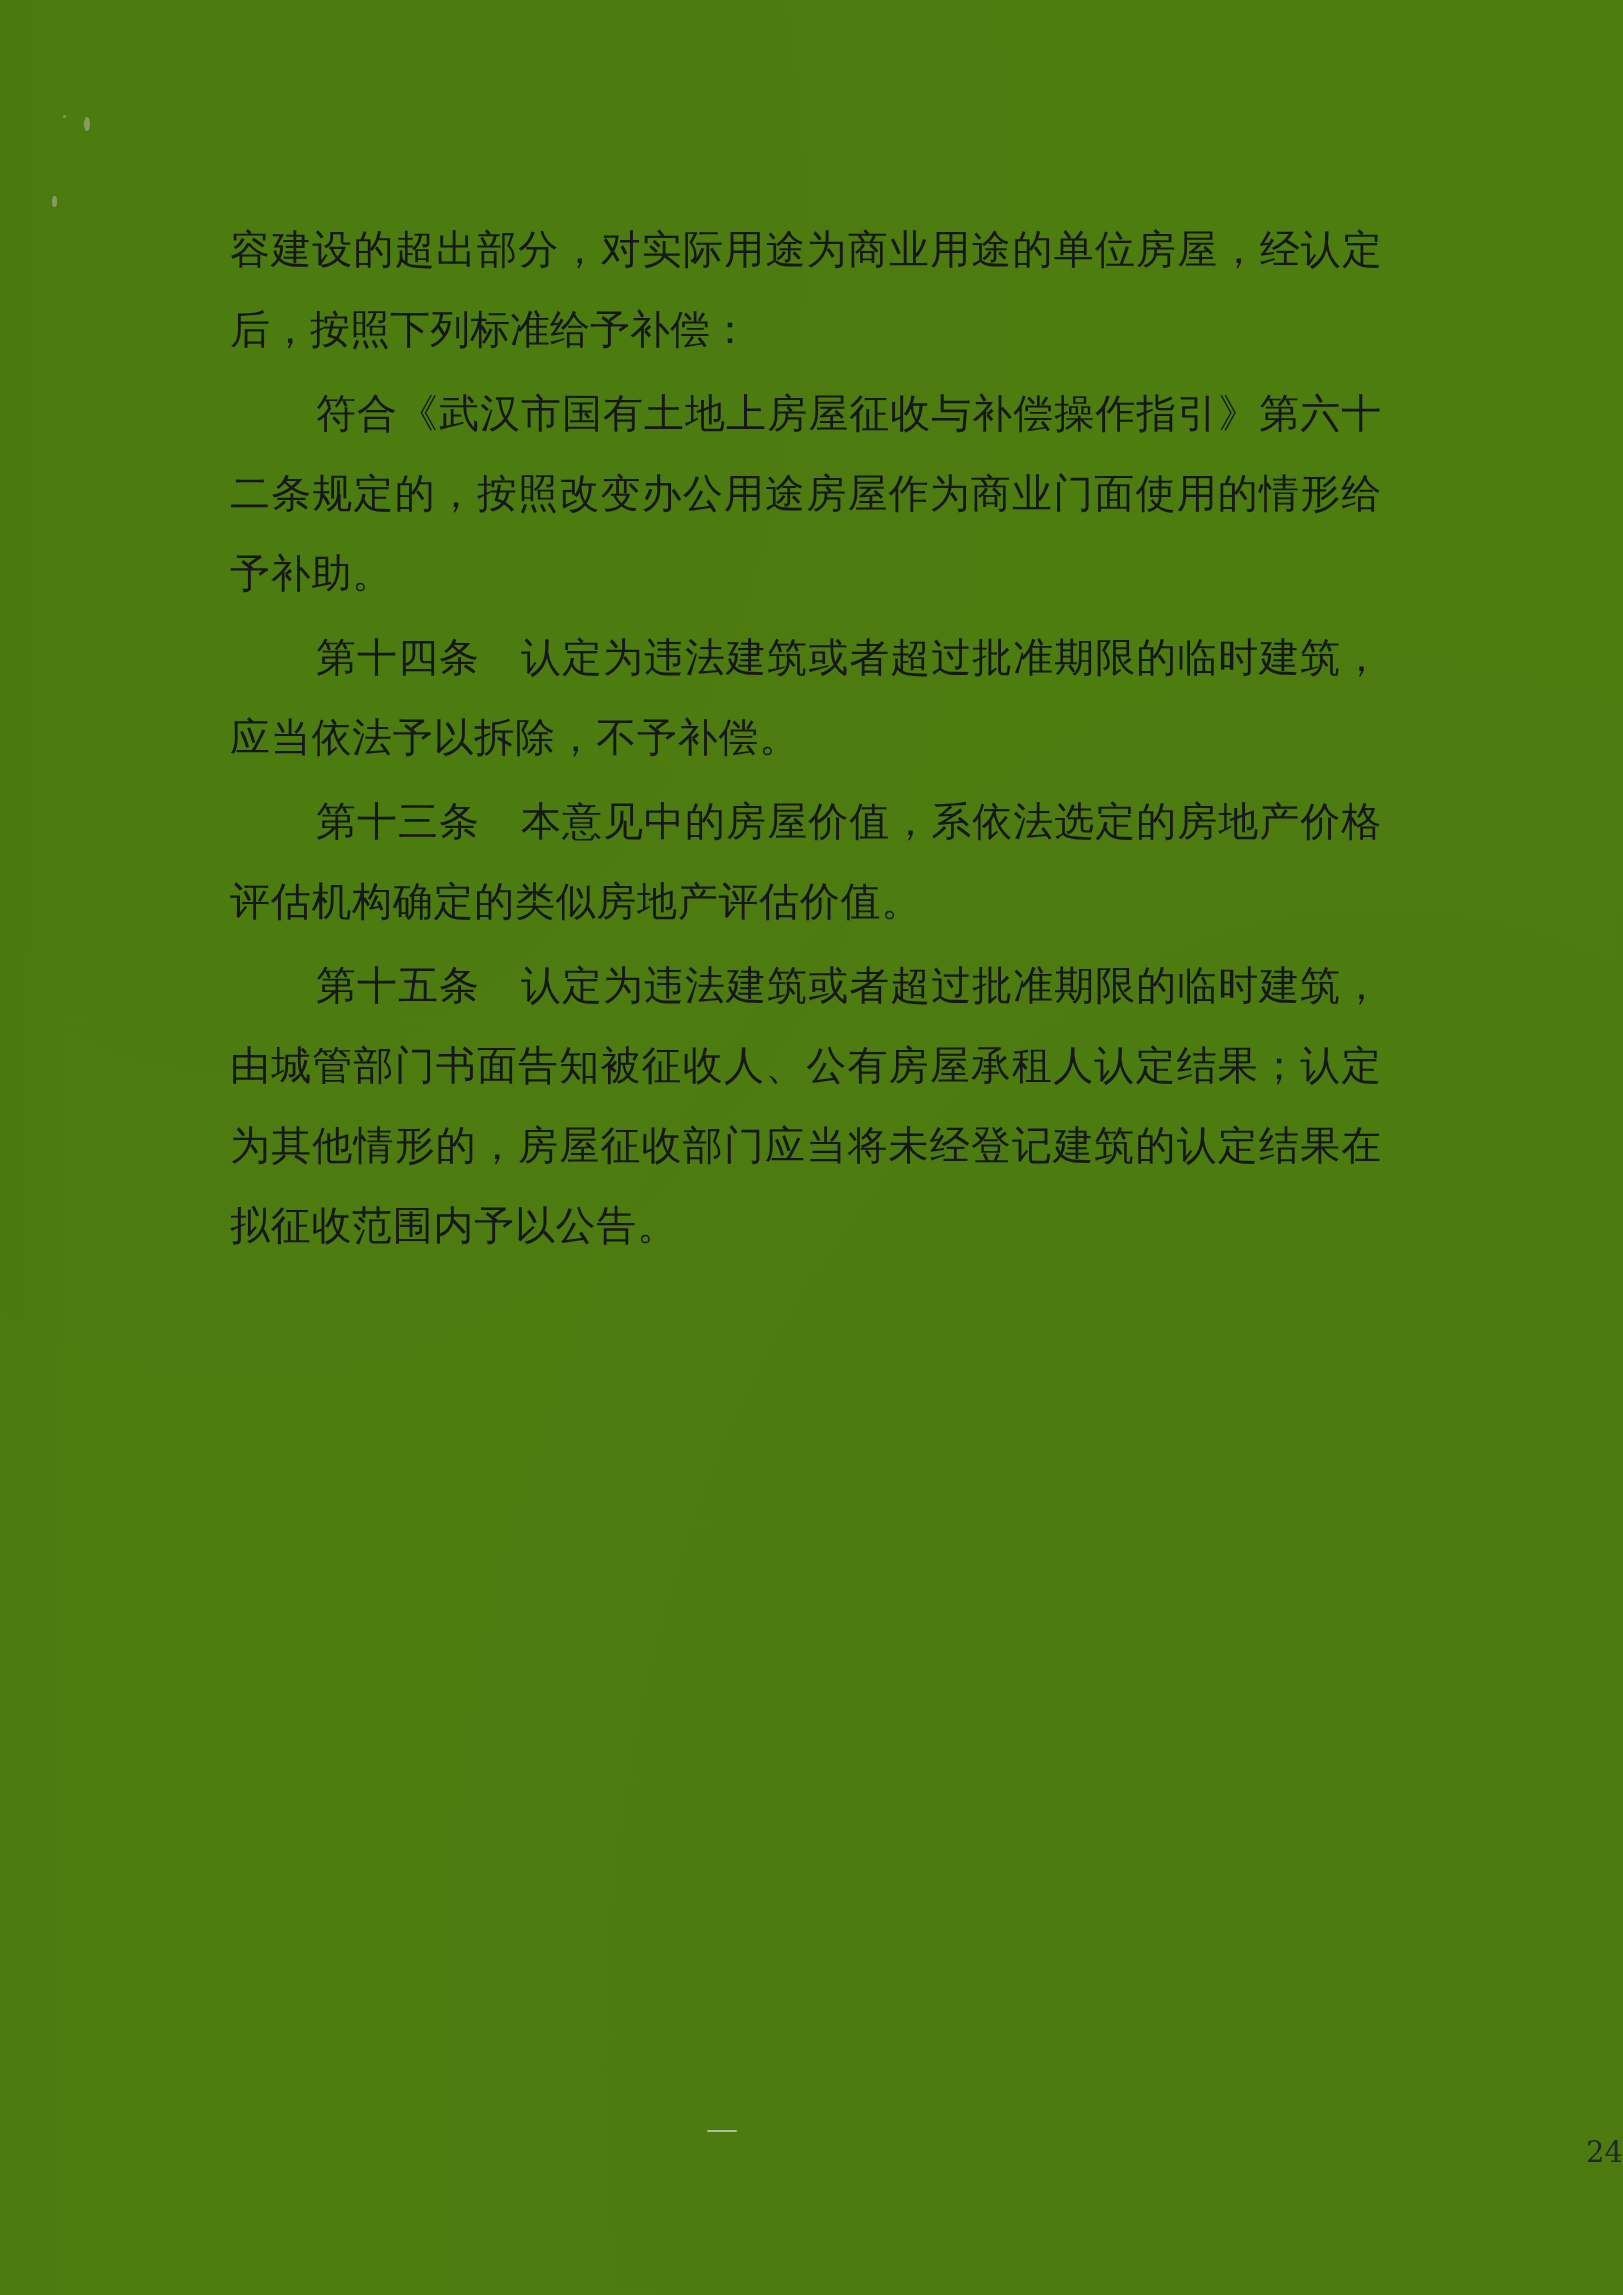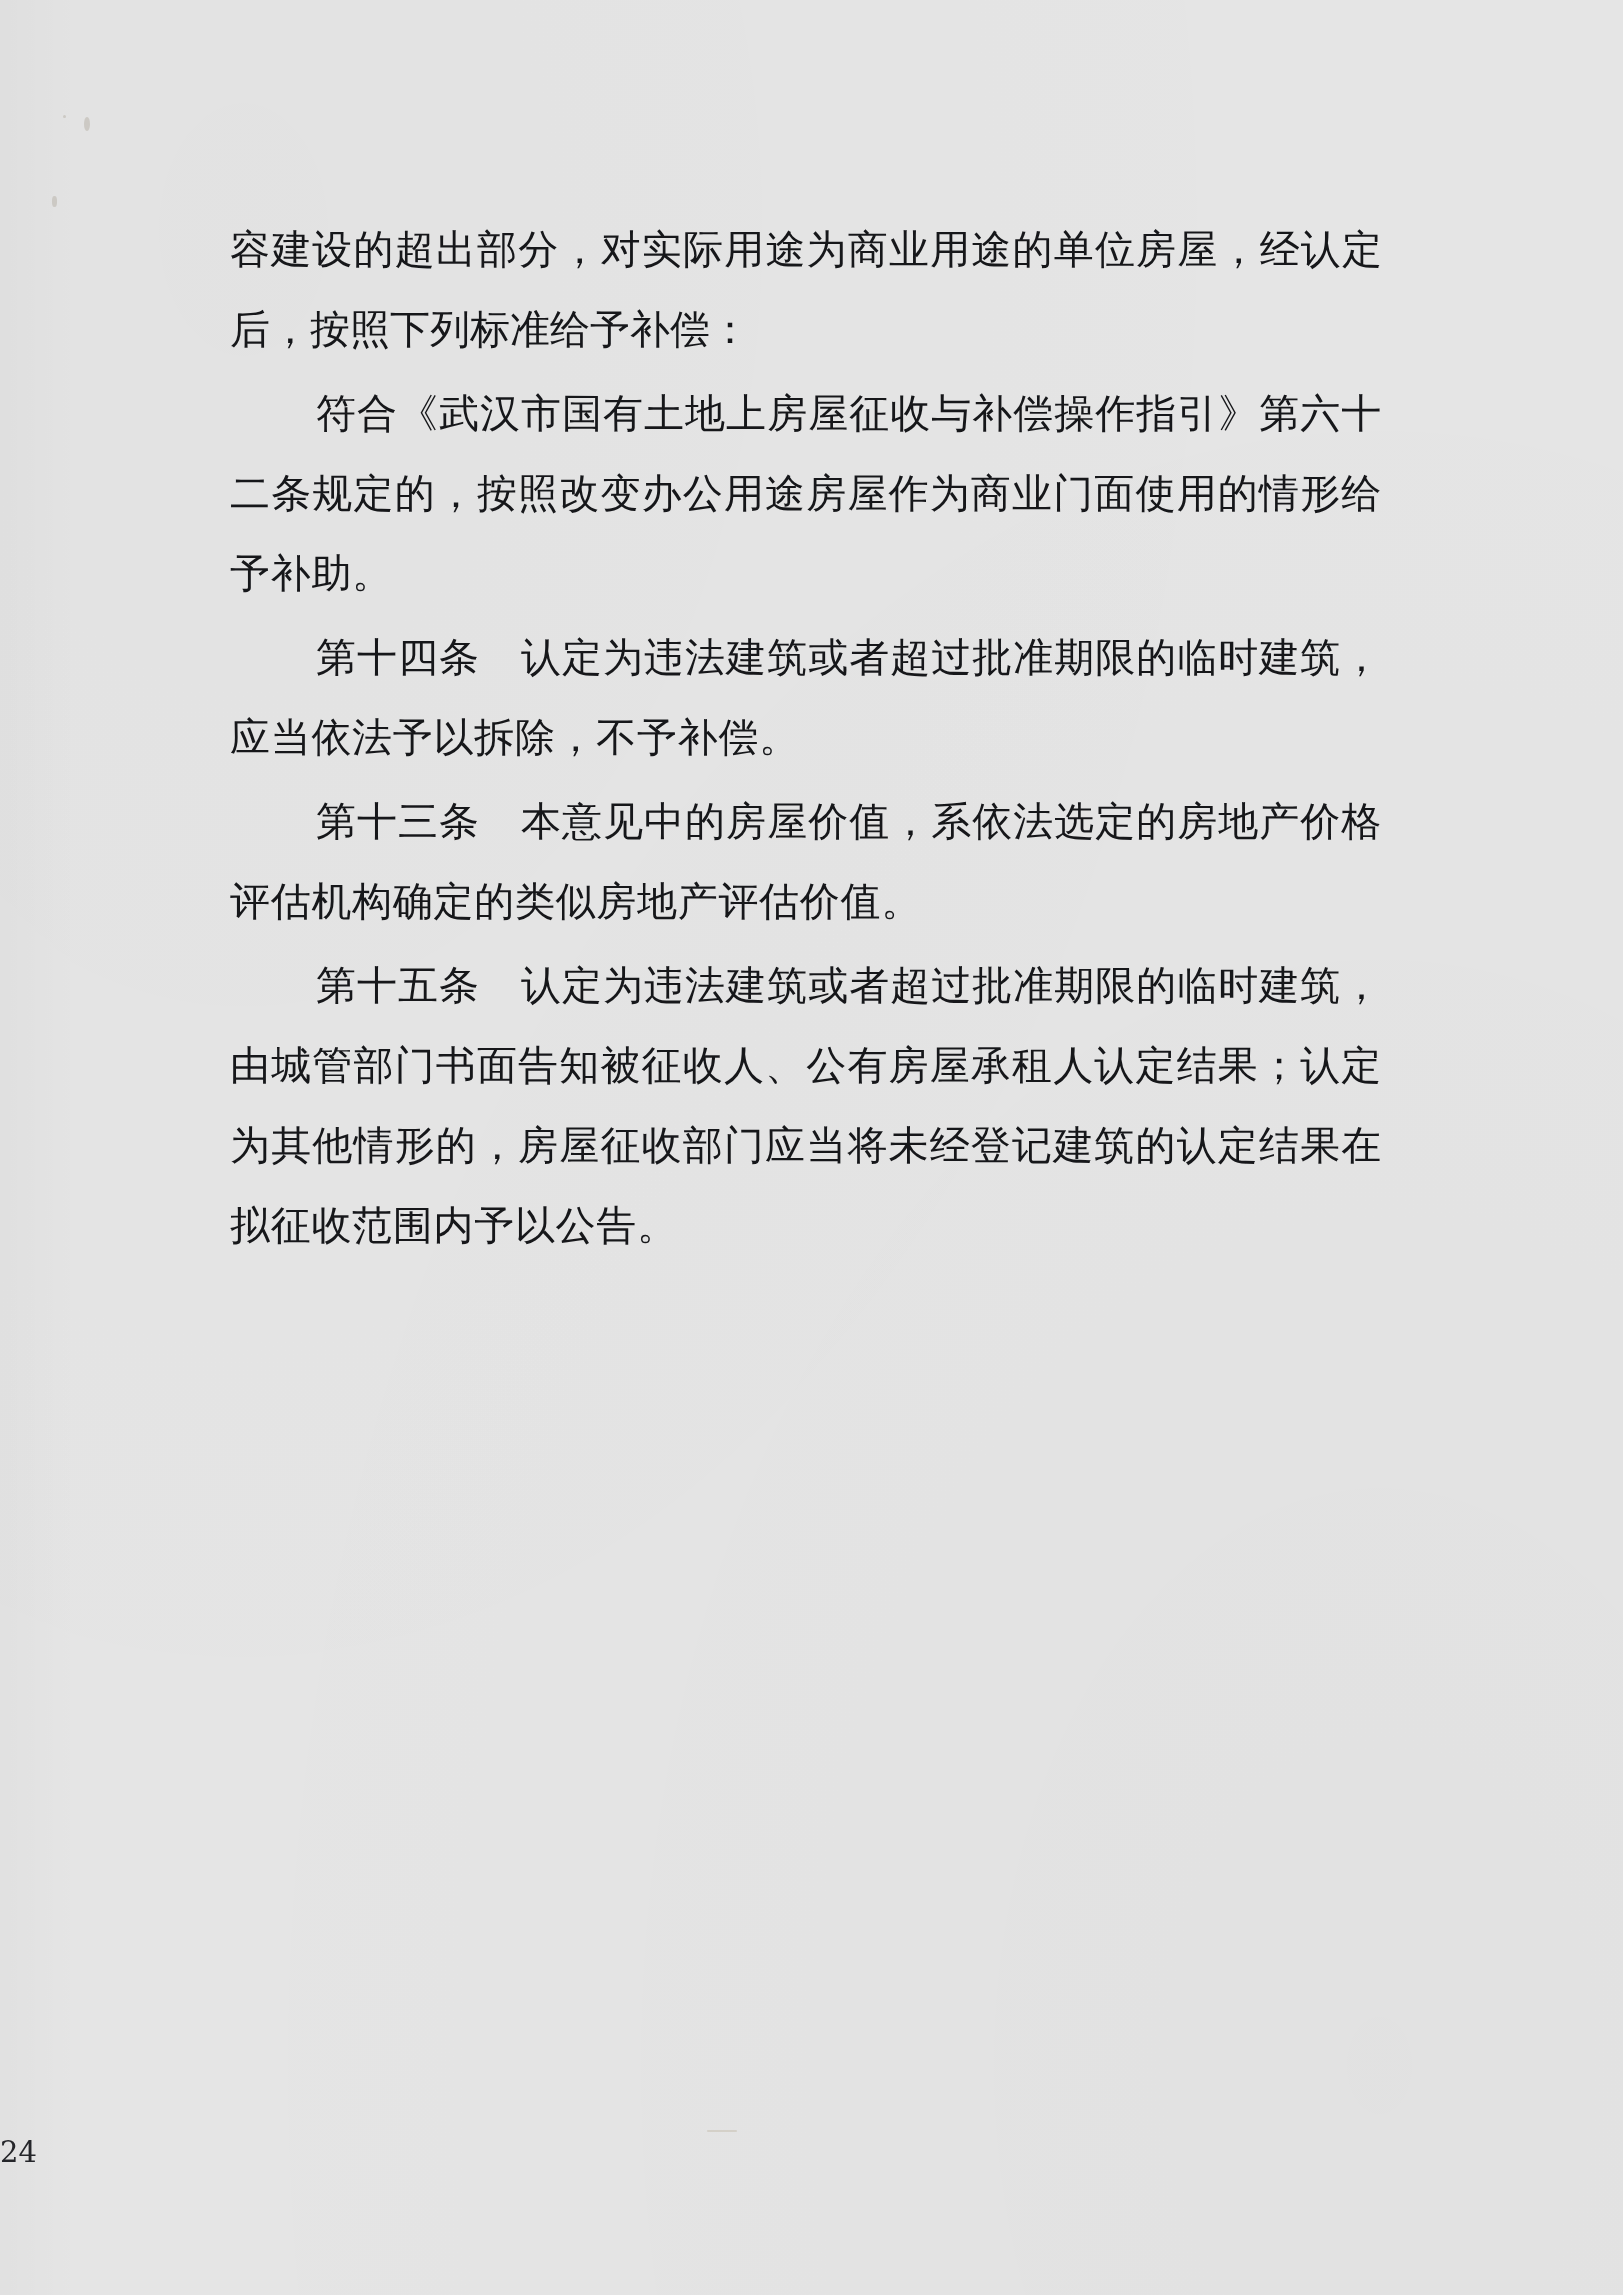--- a/index.html
+++ b/index.html
@@ -4,21 +4,21 @@
 <style>
   html, body {
     margin: 0;
     padding: 0;
     background: #ffffff;
   }
   .page {
     position: relative;
     width: 1623px;
     height: 2295px;
-    background: #e5e5e5;
+    background: #4d7c0f;
     overflow: hidden;
     font-family: "DejaVu Serif", serif;
   }
   
   .paper-tint {
     position: absolute;
     inset: 0;
     background:
       radial-gradient(ellipse at 15% 10%, rgba(0,0,0,0.012), rgba(0,0,0,0) 60%),
       radial-gradient(ellipse at 85% 90%, rgba(0,0,0,0.015), rgba(0,0,0,0) 65%),
@@ -51,21 +51,21 @@
     text-indent: 86px;
   }
   p.tight {
     letter-spacing: 0px;
   }
   .page-number {
     position: absolute;
     left: 0;
     right: 0;
     top: 2135px;
-    text-align: left;
+    text-align: right;
     font-size: 29px;
     color: #25262a;
     font-family: "DejaVu Serif", serif;
   }
   .dust-line {
     position: absolute;
     top: 2130px;
     left: 707px;
     width: 30px;
     height: 2px;

